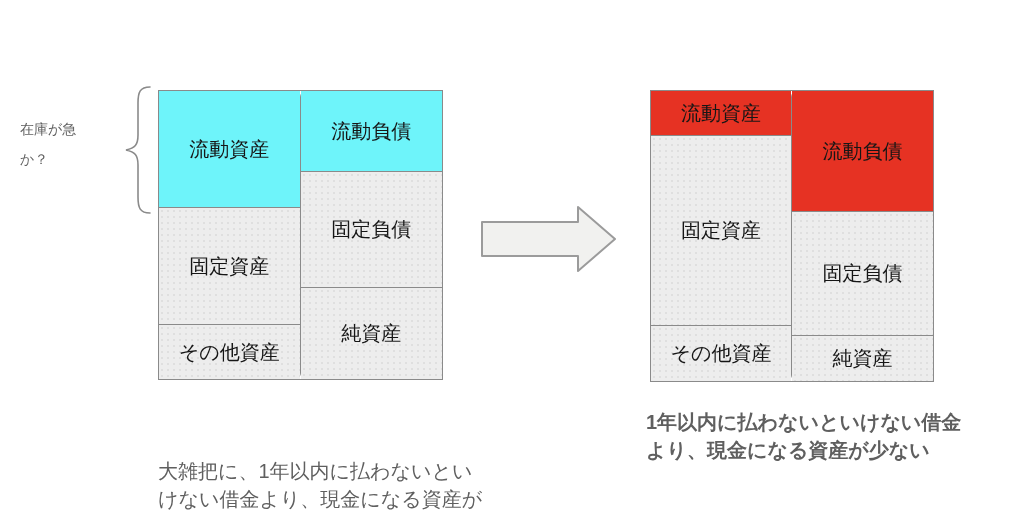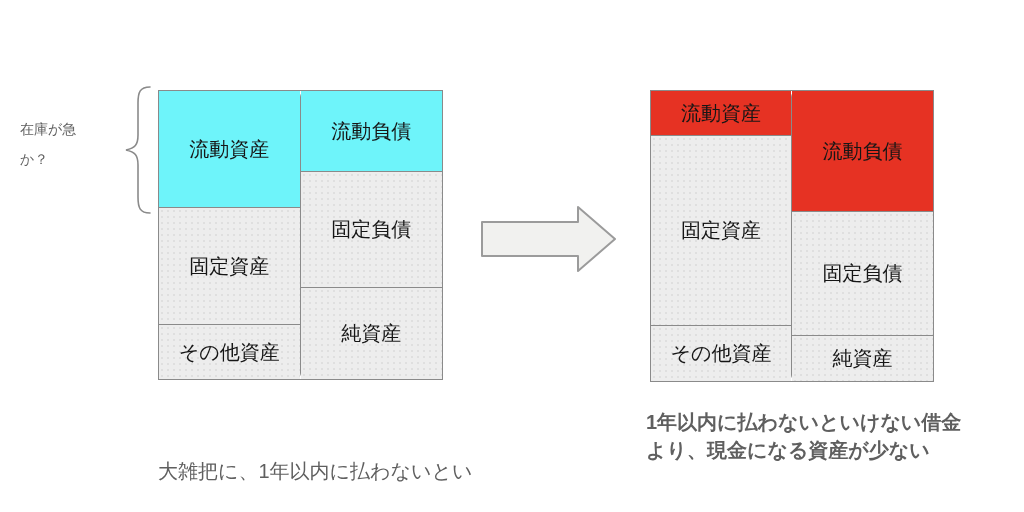--- a/index.html
+++ b/index.html
@@ -109,20 +109,21 @@
         <span class="lbl">固定負債</span>
       </div>
       <div class="cell fill-gray" style="flex:1">
         <span class="lbl">純資産</span>
       </div>
     </div>
   </div>
 
   <div class="note bottom-left-note">
     <span>大雑把に、1年以内に払わないとい</span>
+    <span>けない借金より、現金になる資産が</span>
   </div>
 
   <div class="note bottom-right-note">
     <span>1年以内に払わないといけない借金</span>
     <span>より、現金になる資産が少ない</span>
   </div>
 
 </div>
 
 </body></html>

